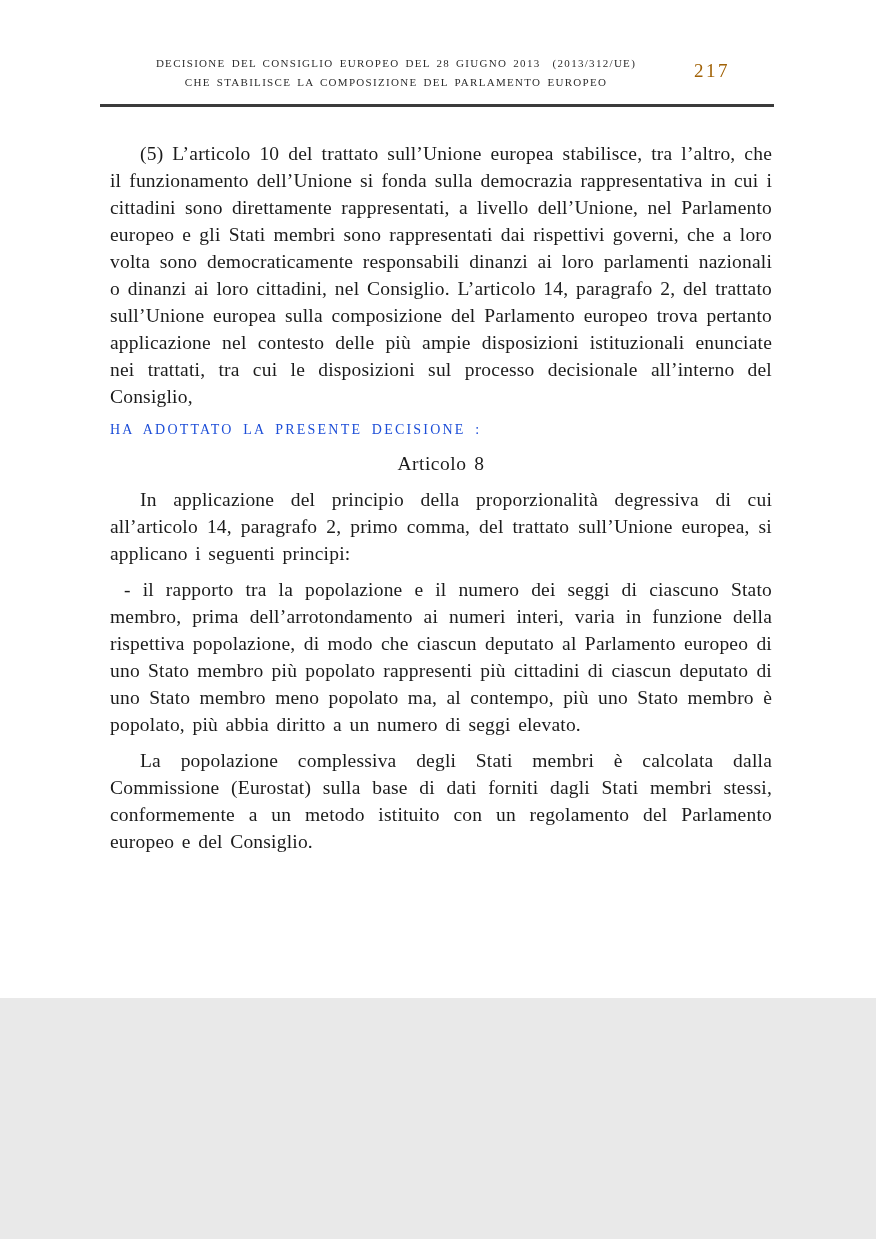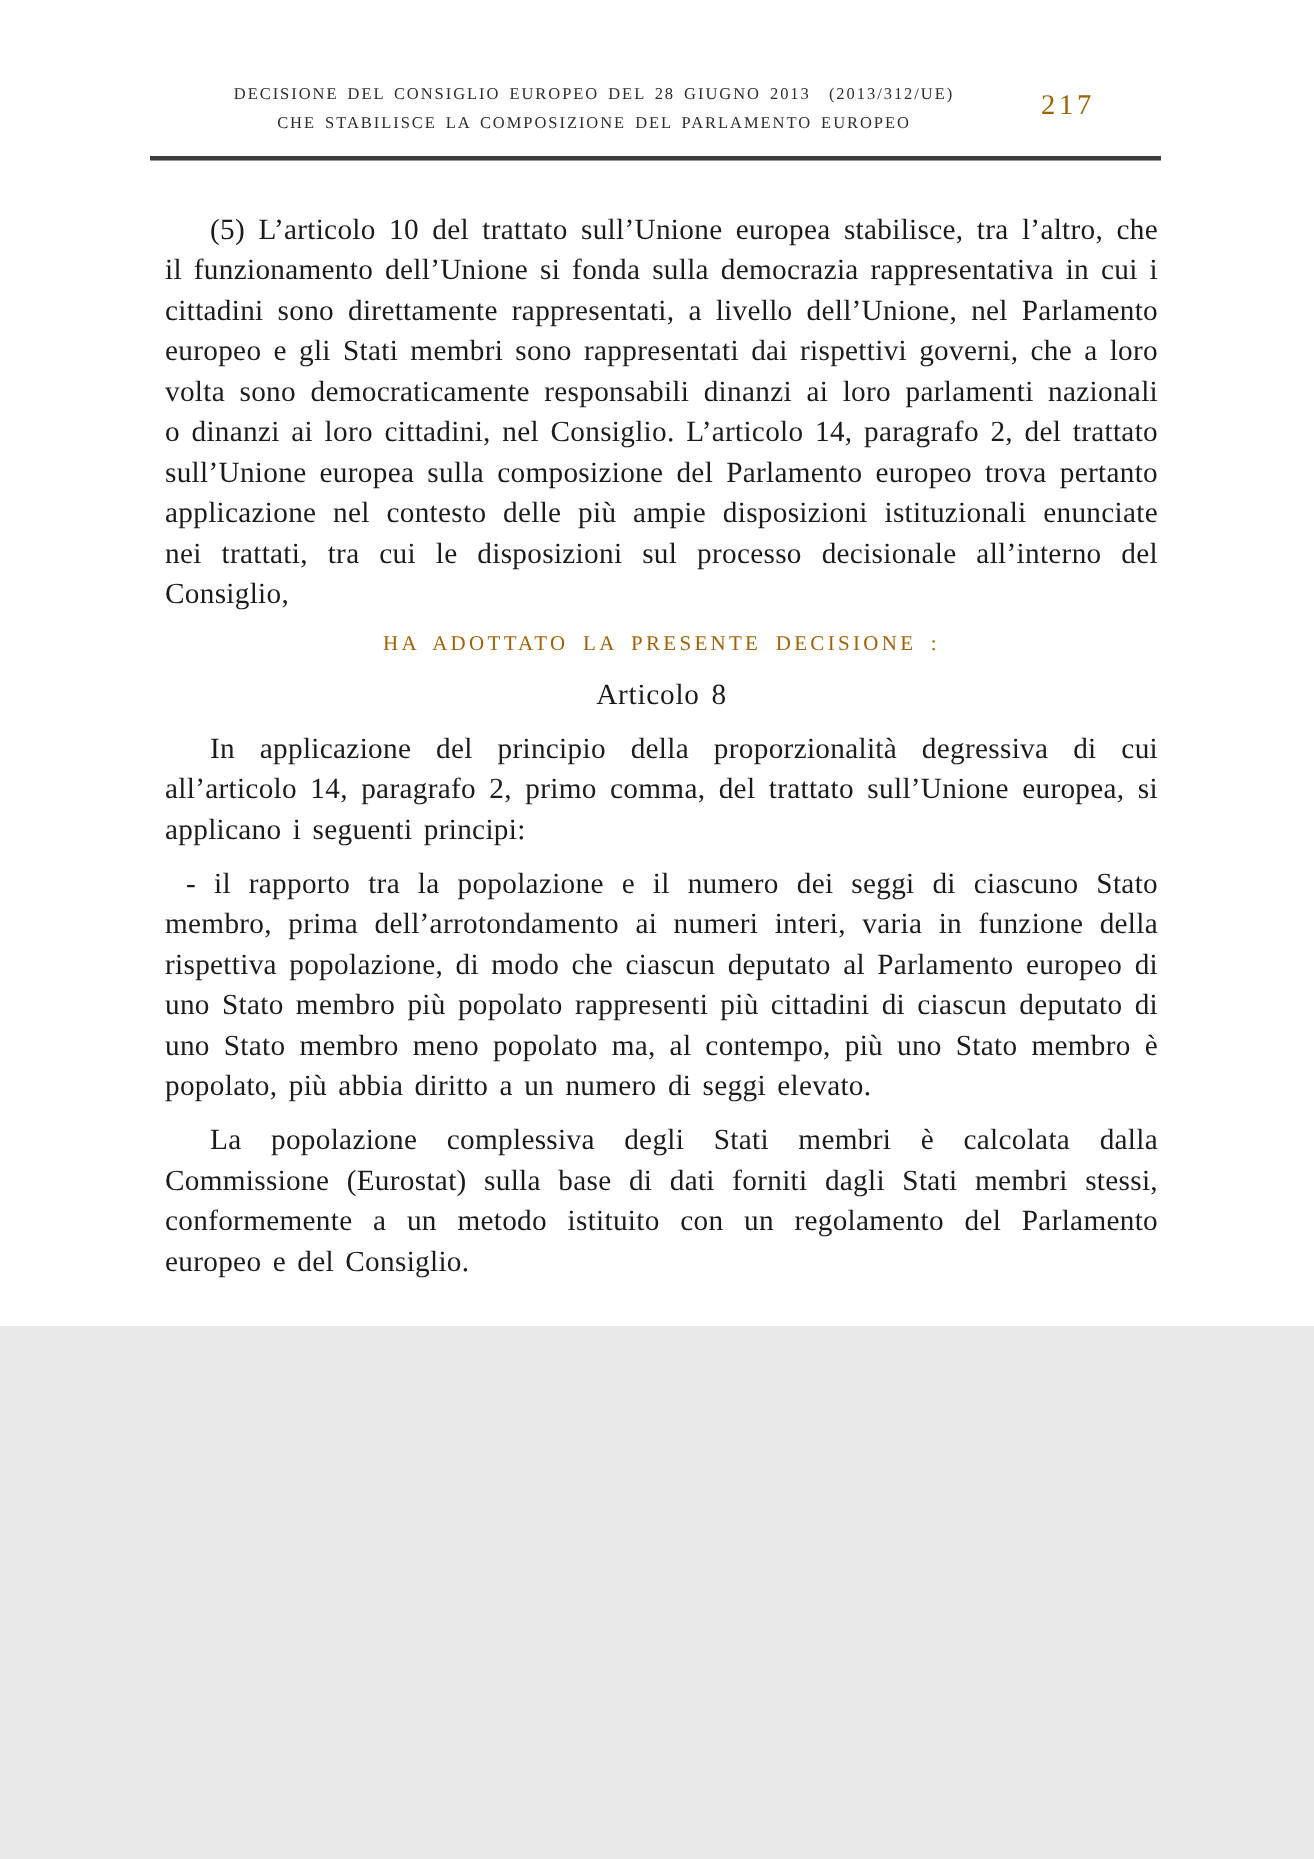--- a/index.html
+++ b/index.html
@@ -1,20 +1,20 @@
 <!DOCTYPE html>
 <html lang="it"><head>
 <meta charset="utf-8">
 <title>Decisione del Consiglio europeo — pagina 217</title>
 <style>
   html, body { margin: 0; padding: 0; background: #e9e9e9; }
   .page {
     position: relative;
     width: 876px;
-    height: 884px;
+    height: 998px;
     margin: 0 auto;
     background: #ffffff;
     box-sizing: border-box;
     padding: 54px 104px 0 110px;
     font-family: "Liberation Serif", serif;
     color: #1b1b1b;
     overflow: hidden;
   }
   
   .running-header {
@@ -50,26 +50,25 @@
     line-height: 27px;
     text-align: justify;
     word-spacing: 2.5px;
     letter-spacing: 0.2px;
   }
   .body-text p { margin: 0 0 9px 0; }
   .para-indent { text-indent: 30px; }
   .bullet { text-indent: 14px; }
   .formula {
     margin: 26px 0 0 0;
-    text-align: center;
     text-indent: 0;
     font-size: 14px;
     letter-spacing: 2.2px;
     line-height: 22px;
-    color: #a16207;
+    color: #1d4ed8;
     word-spacing: 4px;
   }
   .article-heading {
     margin: 20px 0 13px 0;
     text-align: center;
     text-indent: 0;
     font-size: 19.5px;
     letter-spacing: 0.5px;
   }
   .article2-heading { margin-top: 22px; }

